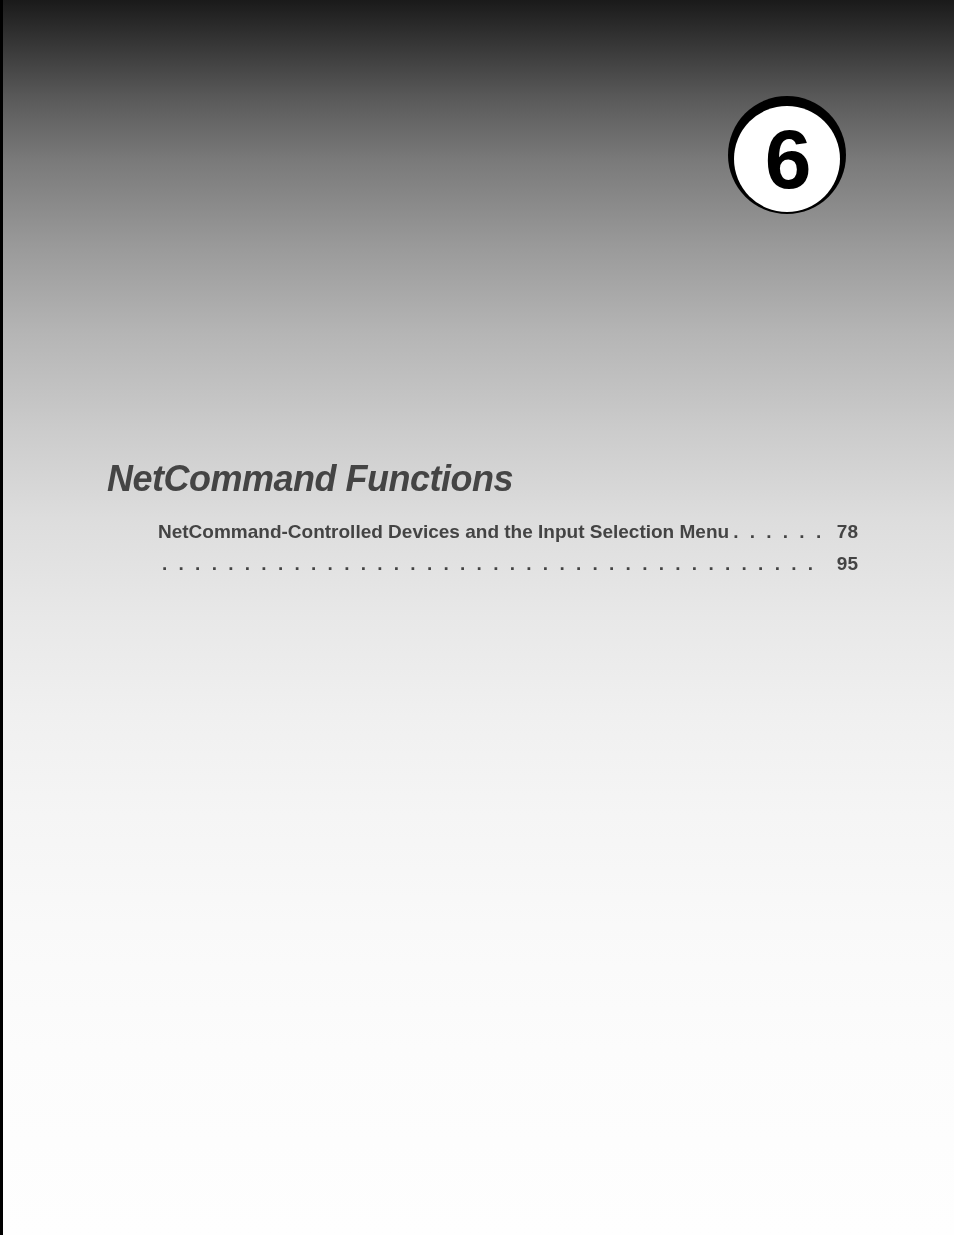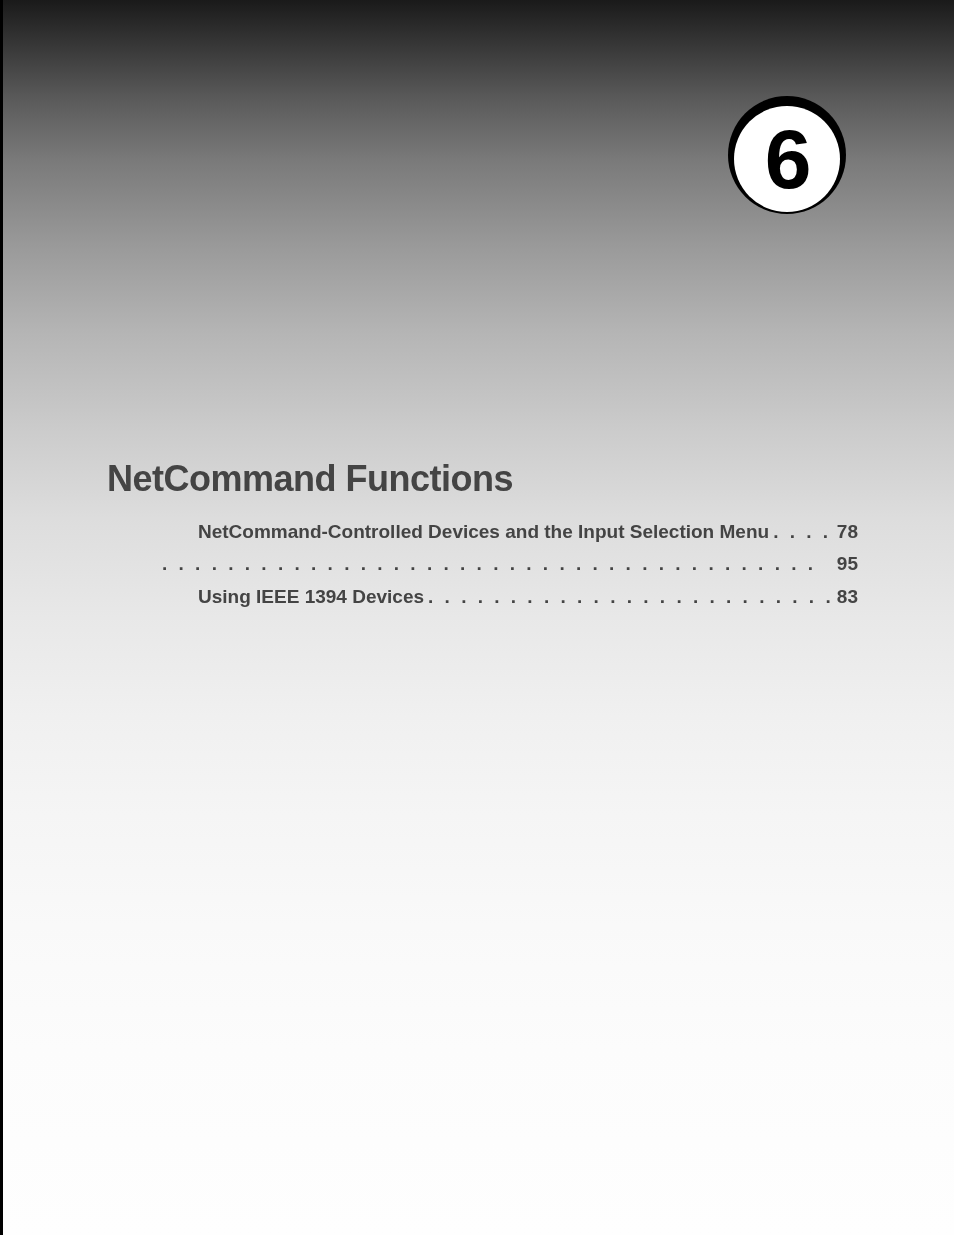--- a/index.html
+++ b/index.html
@@ -75,39 +75,39 @@
       letter-spacing: -2px;
     }
     .chapter-title {
       position: absolute;
       top: 458px;
       left: 104px;
       font-size: 36px;
       font-weight: bold;
       color: #444444;
       letter-spacing: -0.5px;
+      font-style: italic;
     }
     .toc {
       position: absolute;
       top: 516px;
       left: 155px;
       width: 700px;
     }
     .toc-entry {
       display: flex;
       align-items: baseline;
       font-size: 19px;
       font-weight: bold;
       color: #444444;
       line-height: 1.7;
       white-space: nowrap;
     }
     .toc-title {
       flex-shrink: 0;
-      margin-left: 40px;
     }
     .toc-dots {
       flex: 1;
       overflow: hidden;
       letter-spacing: 3px;
       padding: 0 4px;
     }
     .toc-dots::before {
       content: " .  .  .  .  .  .  .  .  .  .  .  .  .  .  .  .  .  .  .  .  .  .  .  .  .  .  .  .  .  .  .  .  .  .  .  .  .  .  .  .";
     }
@@ -133,20 +133,15 @@
   <div class="toc">
     <div class="toc-entry">
       <span class="toc-title">NetCommand-Controlled Devices and the Input Selection Menu</span>
       <span class="toc-dots"></span>
       <span class="toc-page">78</span>
     </div>
     <div class="toc-entry">
       <span class="toc-dots"></span>
       <span class="toc-page">95</span>
     </div>
-    <div class="toc-entry">
-      <span class="toc-title">Using IEEE 1394 Devices</span>
-      <span class="toc-dots"></span>
-      <span class="toc-page">83</span>
-    </div>
   </div>
 
 </div>
 
 </body></html>

